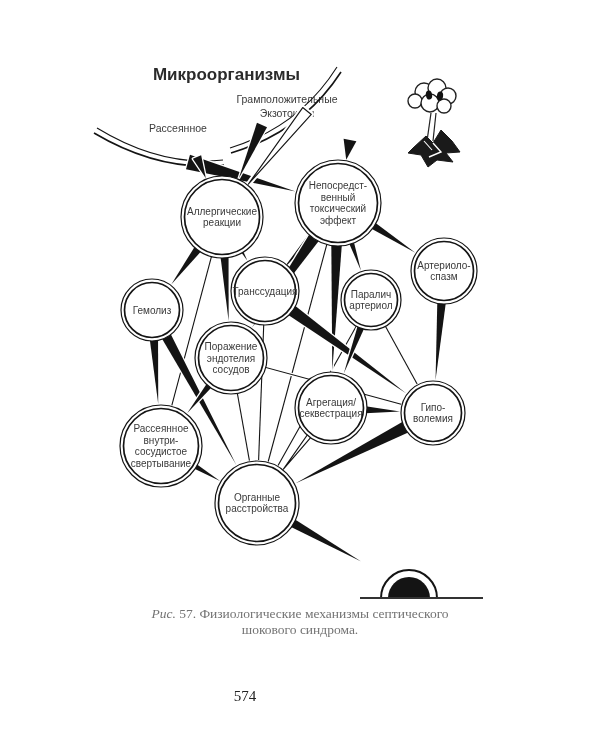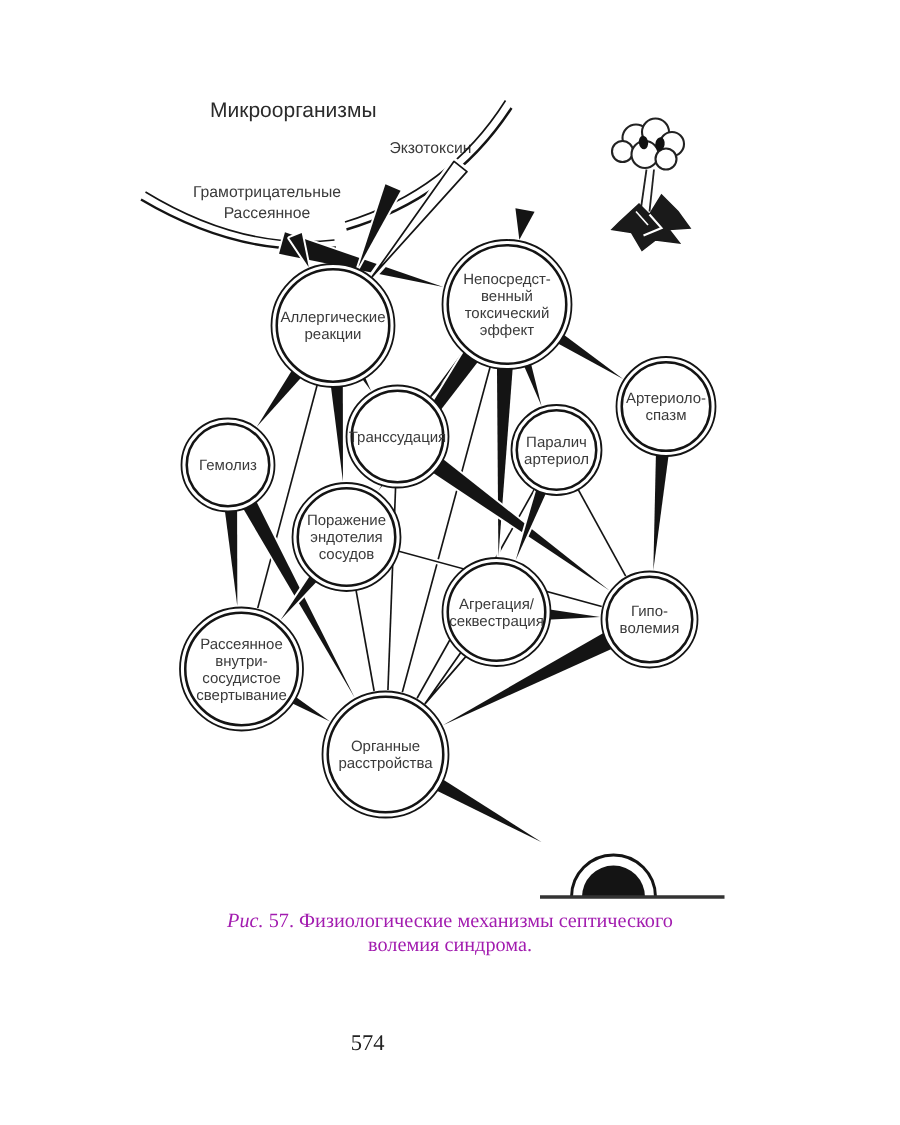--- a/index.html
+++ b/index.html
@@ -1,40 +1,40 @@
 <!DOCTYPE html>
 <html><head>
 <meta charset="utf-8">
 <style>
   html,body{margin:0;padding:0;}
   body{width:600px;height:750px;background:#ffffff;position:relative;overflow:hidden;
        font-family:"Liberation Sans",sans-serif;}
   .page{position:absolute;inset:0;background:#fff;}
   .lbl{position:absolute;text-align:center;color:#3a3a3a;font-size:10.5px;line-height:13.5px;}
-  .title-lbl{position:absolute;text-align:left;color:#2b2b2b;font-weight:normal;font-size:14px;}
+  .title-lbl{position:absolute;text-align:right;color:#2b2b2b;font-weight:bold;font-size:17px;}
   #net{position:absolute;left:0;top:0;}
   .caption{position:absolute;left:0;top:606px;width:600px;text-align:center;
-           font-family:"Liberation Serif",serif;font-size:13.5px;line-height:16px;color:#a21caf;}
+           font-family:"Liberation Serif",serif;font-size:13.5px;line-height:16px;color:#737373;}
   .caption .pfx{font-style:italic;}
   .pagenum{position:absolute;left:0;top:688px;width:490px;text-align:center;
            font-family:"Liberation Serif",serif;font-size:15px;color:#222;}
 </style>
 </head>
 <body>
 
 <div class="page">
 
   <div class="title-lbl" style="left:140px;top:65px;width:160px;">Микроорганизмы</div>
 
   <div class="lbl" style="left:207px;top:93px;width:160px;">
+    <span style="display:block">Грамположительные</span>
     <span style="display:block">Экзотоксин</span>
   </div>
 
   <div class="lbl" style="left:98px;top:122px;width:160px;">
-    <span style="display:block">Грамотрицательные</span>
     <span style="display:block">Рассеянное</span>
   </div>
 
   <svg id="net" width="600" height="750" viewBox="0 0 600 750">
 
     <g fill="none" stroke="#141414">
       <path d="M 341,72 Q 302,132 231,153" stroke-width="1.6"></path>
       <path d="M 337,67 Q 299,127 230,148" stroke-width="1.1"></path>
     </g>
     <g fill="none" stroke="#141414">
@@ -167,17 +167,17 @@
 
     <g>
       <path d="M 381,598 A 28,28 0 0 1 437,598" fill="#fff" stroke="#141414" stroke-width="2"></path>
       <path d="M 388,598 A 21,21 0 0 1 430,598 Z" fill="#141414"></path>
       <line x1="360" y1="598" x2="483" y2="598" stroke="#333" stroke-width="2.2"></line>
     </g>
   </svg>
 
   <div class="caption">
     <div><span class="pfx">Рис.</span><span> 57. Физиологические механизмы септического</span></div>
-    <div>волемия синдрома.</div>
+    <div>шокового синдрома.</div>
   </div>
 
   <div class="pagenum">574</div>
 </div>
 
 </body></html>

